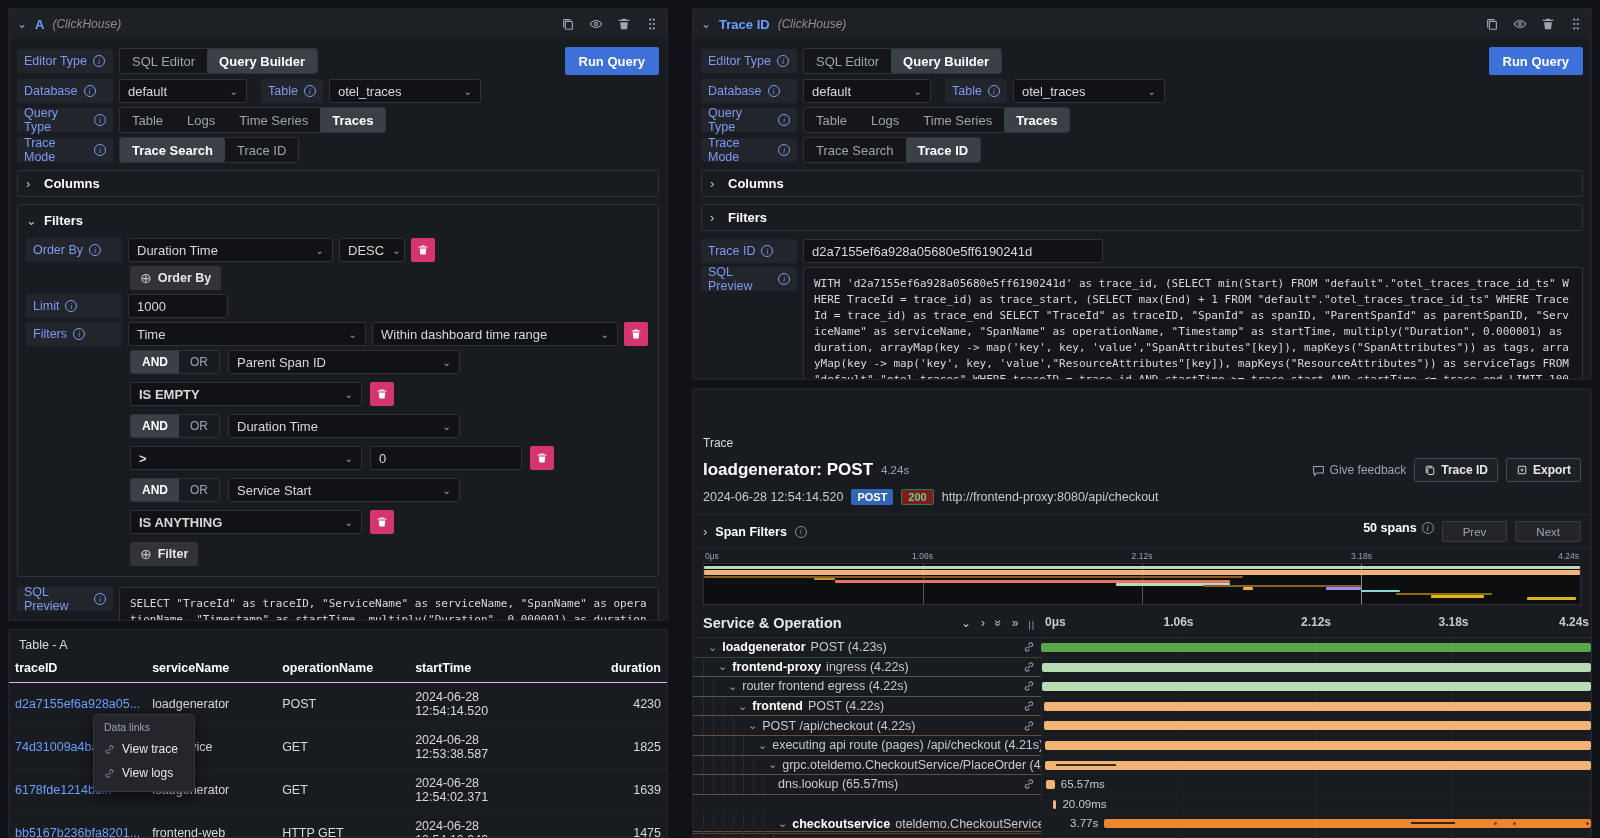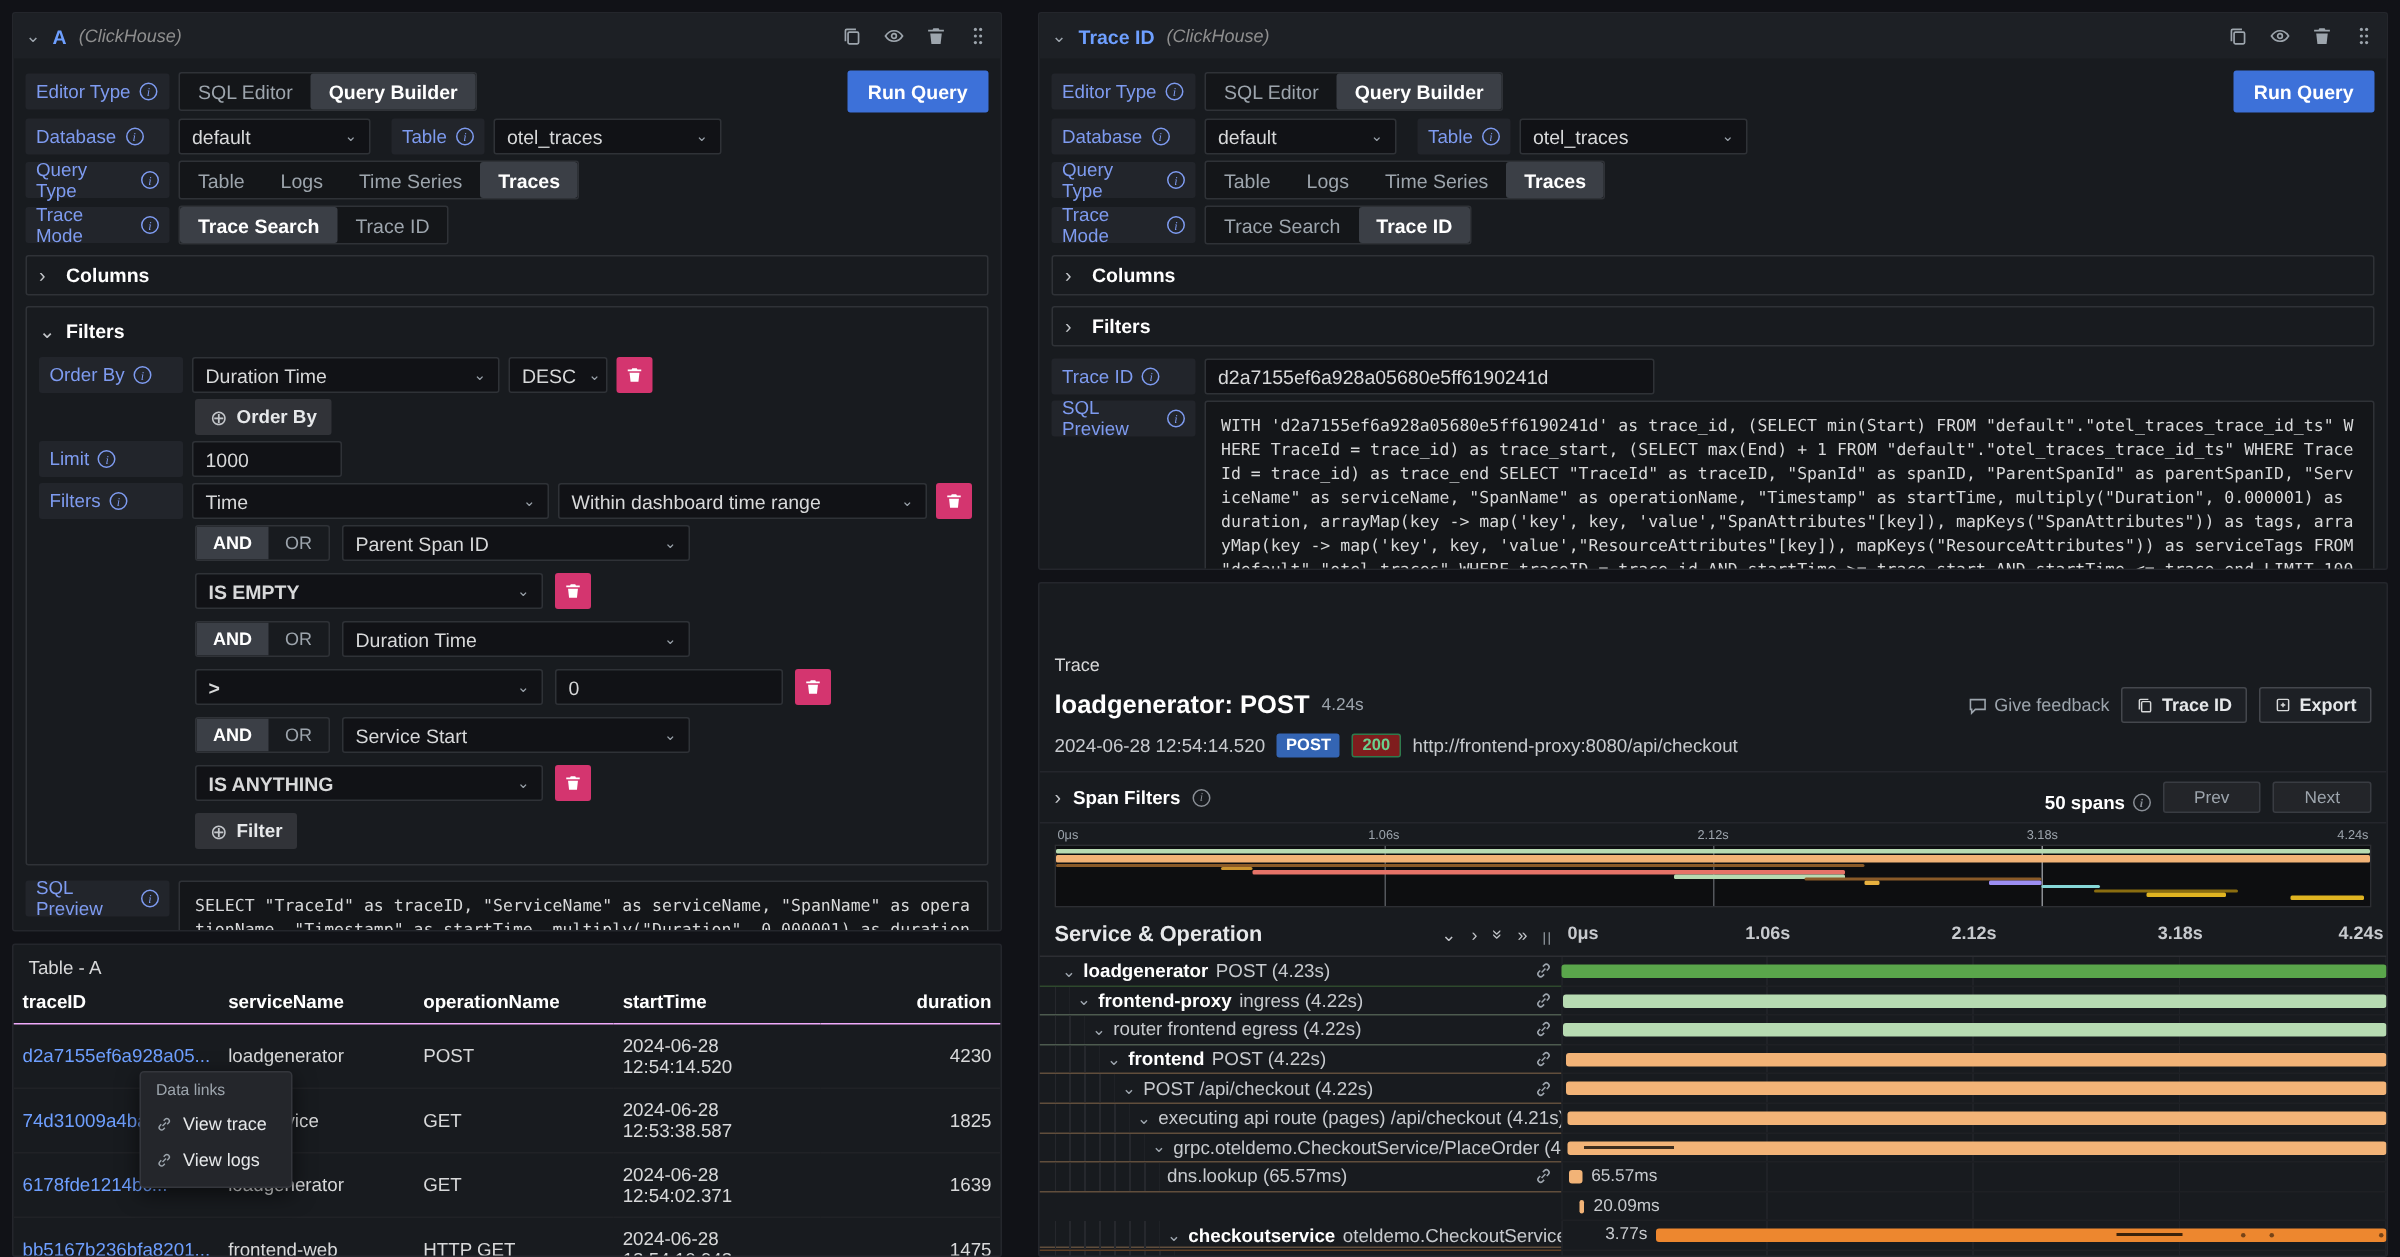--- a/index.html
+++ b/index.html
@@ -53,21 +53,21 @@
   .trace-actions { margin-left:auto; display:flex; gap:8px; align-items:center; }
   .ghost { background:none; border:none; color:#9da5ad; font-size:12px; display:inline-flex; gap:5px; align-items:center; }
   .obtn { background:#1d2025; border:1px solid #44474d; color:#e6e8ea; font-size:12px; font-weight:bold; height:24px; padding:0 9px; border-radius:2px; display:inline-flex; gap:5px; align-items:center; }
   .trace-sub { display:flex; align-items:center; gap:8px; padding:7px 10px 9px; font-size:12.5px; }
   .ts { color:#c7cace; }
   .badge-m { background:#3465b4; color:#fff; font-size:11px; font-weight:bold; padding:2px 6px; border-radius:2px; }
   .badge-s { background:#7f1d1d; color:#6ccf8e; border:1px solid #2f7a4d; font-size:11px; font-weight:bold; padding:1px 6px; border-radius:2px; }
   .url { color:#c7cace; }
   .sf-bar { display:flex; align-items:center; gap:8px; border-top:1px solid #24262c; border-bottom:1px solid #24262c; padding:6px 10px; }
   .sf-bar .t { color:#fff; font-weight:bold; font-size:12.5px; }
-  .sf-right { margin-left:auto; display:flex; gap:8px; align-items:flex-end; }
+  .sf-right { margin-left:auto; display:flex; gap:8px; align-items:flex-start; }
   .spancount { color:#fff; font-weight:bold; font-size:12.5px; display:flex; gap:5px; align-items:center; }
   .pn { background:#232529; border:1px solid #393c42; color:#9da5ad; font-size:11.5px; height:21px; padding:0 20px; border-radius:2px; }
   .mini-ticks { position:relative; height:12px; margin:2px 10px 0; font-size:8.5px; color:#9da5ad; }
   .mini { position:relative; height:42px; margin:0 10px; background:#0d0e10; border:1px solid #2c2e33; overflow:hidden; }
   .mini .grid { position:absolute; top:0; bottom:0; width:1px; background:#54575c; }
   .mbar { position:absolute; border-radius:1px; }
   .so-head { display:flex; align-items:center; border-bottom:1px solid #2c2e33; margin-top:4px; }
   .so-left { width:348px; flex:none; display:flex; align-items:center; padding:6px 6px 6px 10px; }
   .so-left .t { font-weight:bold; color:#e6e8ea; font-size:14.5px; }
   .so-icons { margin-left:auto; display:flex; gap:10px; color:#c3c6ca; font-size:12px; align-items:center; }

